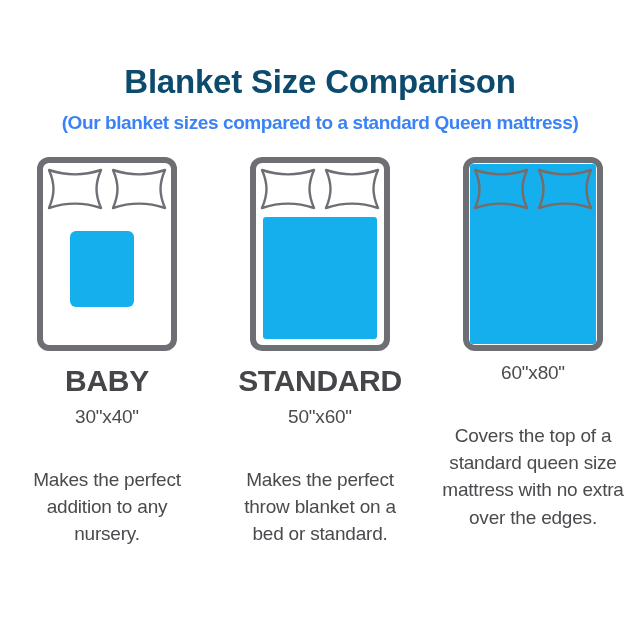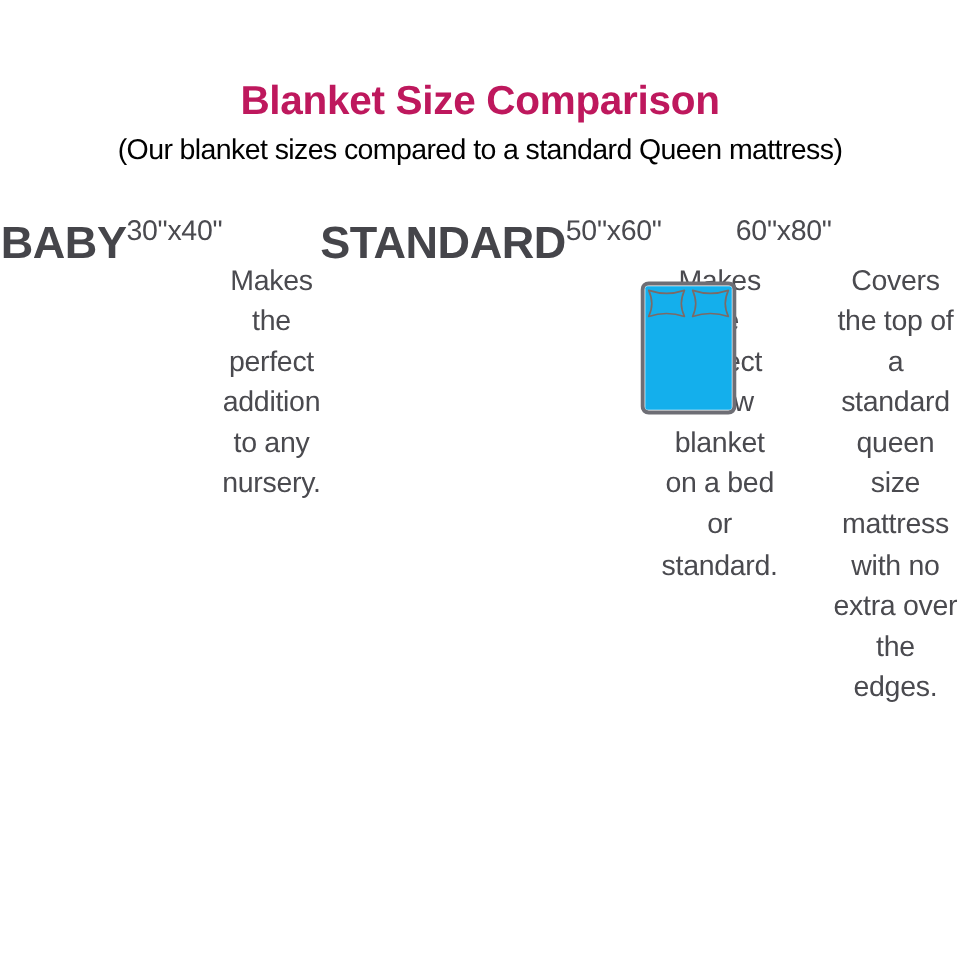--- a/index.html
+++ b/index.html
@@ -15,48 +15,48 @@
     overflow: hidden;
     position: relative;
   }
 
   
   .header {
     padding-top: 52px;
     text-align: center;
   }
   .title {
-    font-size: 27px;
+    font-size: 33px;
     font-weight: bold;
-    color: #be185d;
+    color: #0c4a6e;
     letter-spacing: -0.2px;
     line-height: 1.1;
-    margin: 1px;
+    margin: 12px;
   }
   .subtitle {
     font-size: 19px;
-    font-weight: normal;
-    color: #000000;
+    font-weight: bold;
+    color: #3b82f6;
     letter-spacing: -0.4px;
     line-height: 1.15;
     margin: 7px 0 0 0;
   }
 
   
   .columns {
     display: flex;
     justify-content: center;
     align-items: flex-start;
     margin-top: 22px;
   }
   .column {
     width: 213px;
     display: flex;
-    flex-direction: row;
-    align-items: flex-start;
+    flex-direction: column;
+    align-items: center;
   }
 
   
   .bed-wrap {
     width: 140px;
     height: 196px;
     display: block;
   }
 
   

